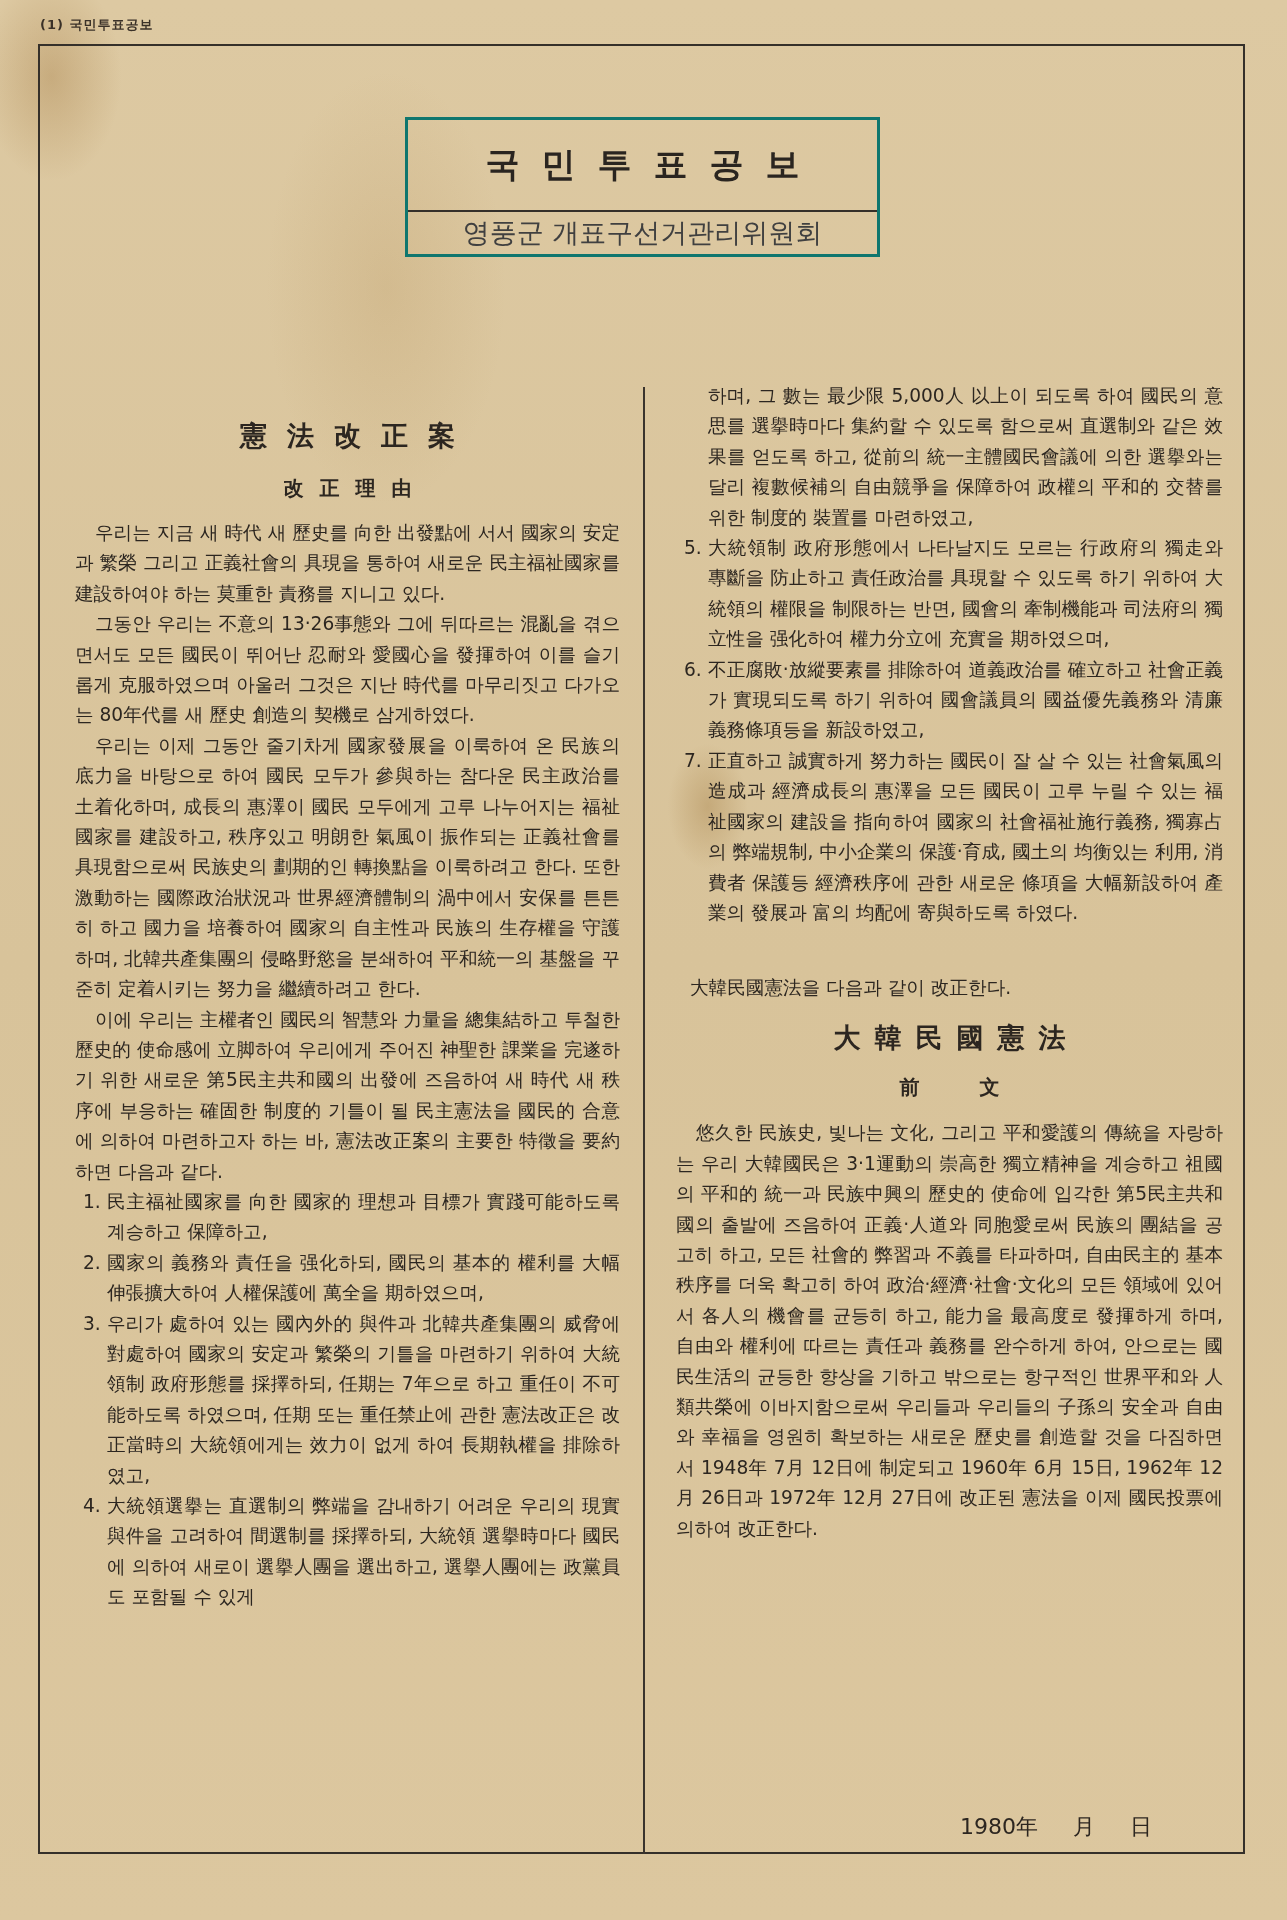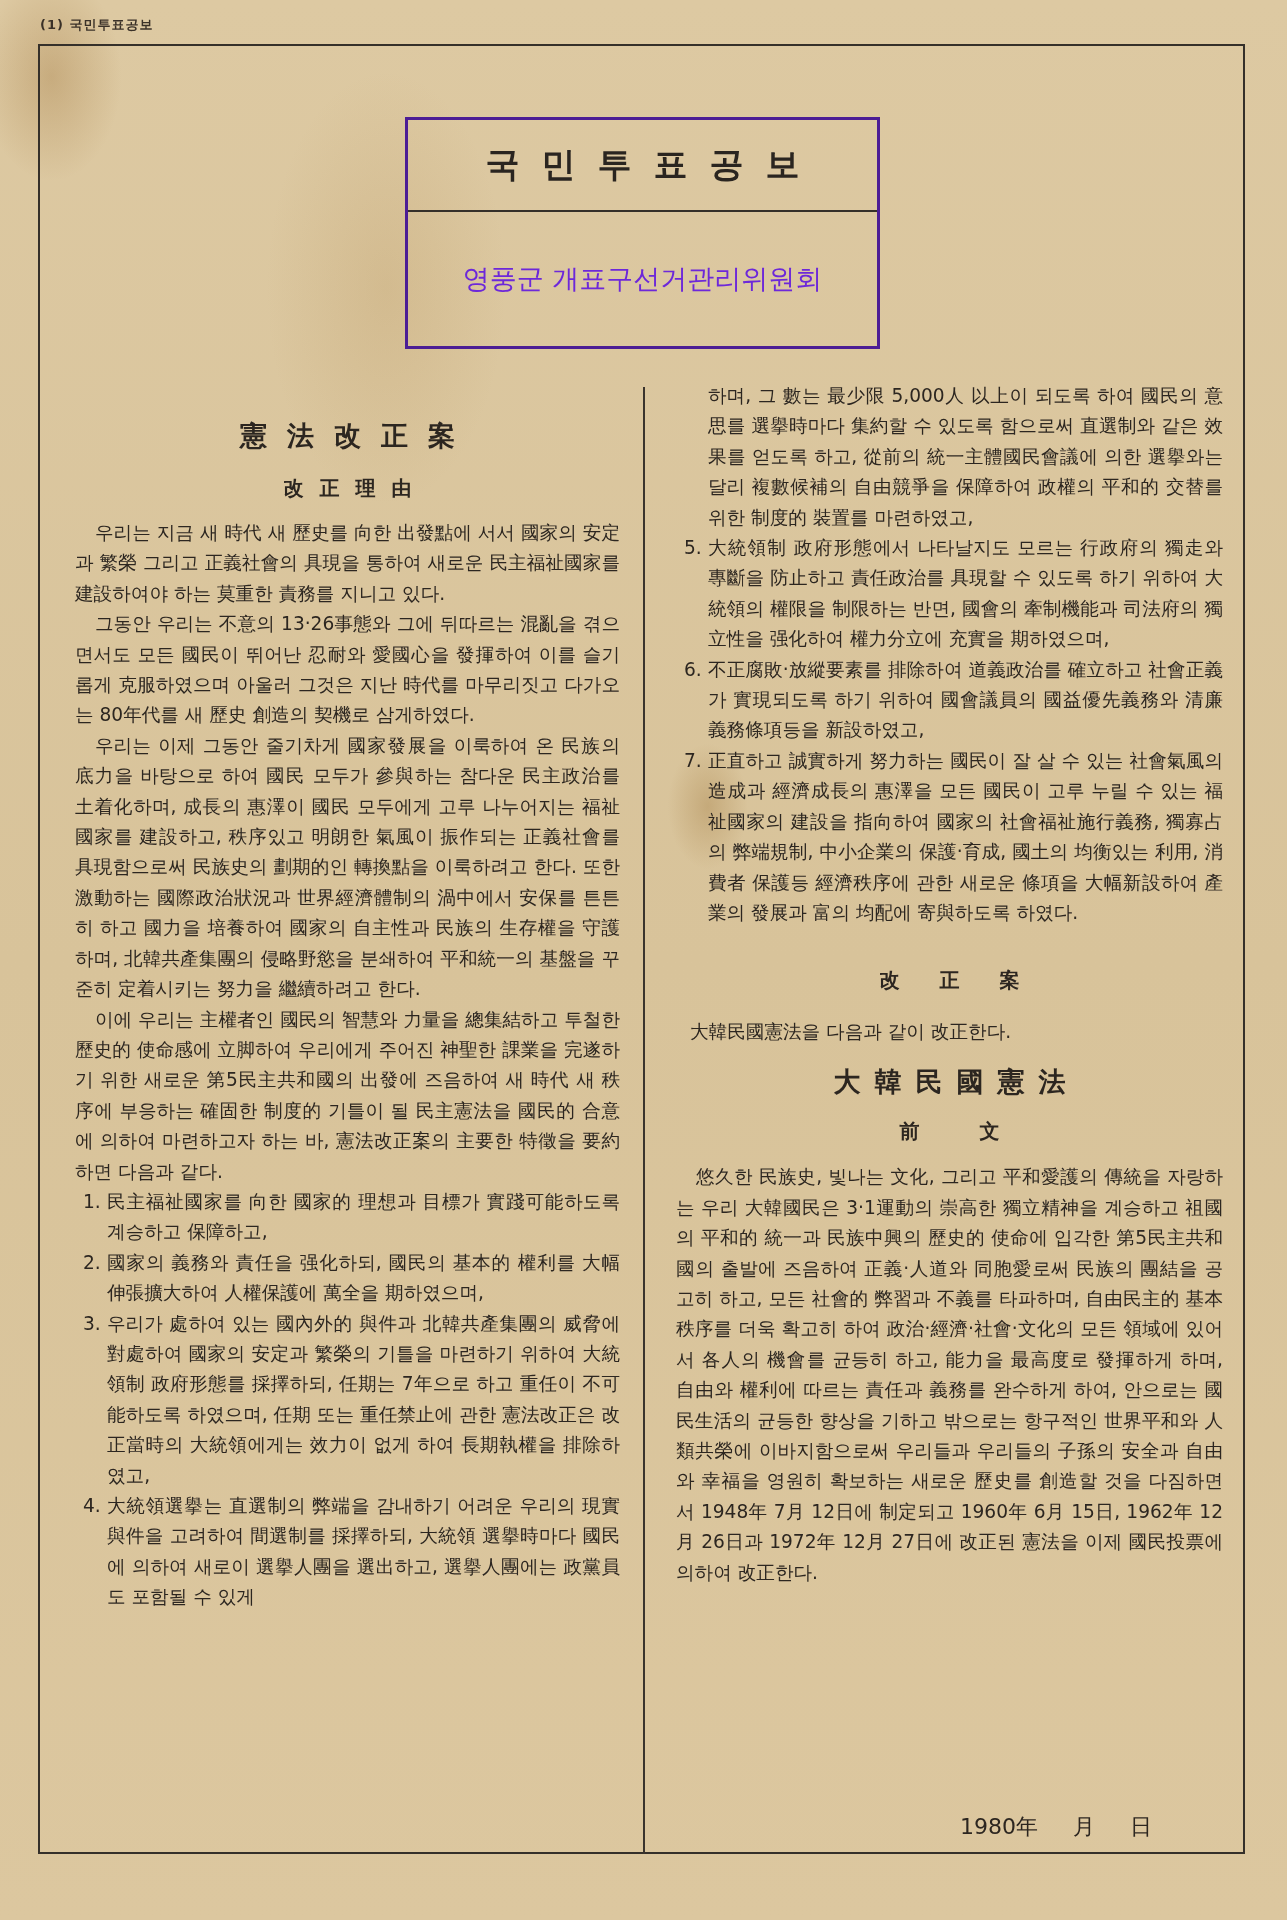--- a/index.html
+++ b/index.html
@@ -16,33 +16,33 @@
   }
   .page-header {
     position: absolute; left: 40px; top: 16px;
     font-size: 13px; font-weight: bold; letter-spacing: 1px; color: #3a3128;
   }
   .outer-border {
     position: absolute; left: 38px; top: 44px; width: 1207px; height: 1810px;
     border: 2.5px solid #35302a; box-sizing: border-box;
   }
   .title-box {
-    position: absolute; left: 405px; top: 117px; width: 475px; height: 232px;
-    border: 3px solid #4c1d95; box-sizing: border-box;
+    position: absolute; left: 405px; top: 117px; width: 475px; height: 140px;
+    border: 3px solid #0f766e; box-sizing: border-box;
   }
   .title-main {
     position: absolute; left: 0; right: 0; top: 0; height: 92px;
     display: flex; align-items: center; justify-content: center;
     font-size: 34px; font-weight: bold; letter-spacing: 22px; padding-left: 22px;
     border-bottom: 2px solid #35302a; box-sizing: border-box; color: #2a2520;
   }
   .title-sub {
     position: absolute; left: 0; right: 0; top: 92px; bottom: 0;
     display: flex; align-items: center; justify-content: center;
-    font-size: 27px; color: #6d28d9;
+    font-size: 27px; color: #404040;
   }
   .col-divider {
     position: absolute; left: 643px; top: 387px; width: 2px; height: 1467px;
     background: #3a342d;
   }
   .col { position: absolute; font-size: 18.6px; line-height: 30.4px; }
   .col-left { left: 75px; top: 416px; width: 545px; }
   .col-right { left: 676px; top: 381px; width: 547px; }
   .h1 {
     text-align: center; font-size: 27px; font-weight: bold; letter-spacing: 20px;
@@ -127,20 +127,19 @@
     <li class="list-item">
       <span class="list-num">6.</span>
       <span>不正腐敗·放縱要素를 排除하여 道義政治를 確立하고 社會正義가 實現되도록 하기 위하여 國會議員의 國益優先義務와 清廉義務條項등을 新設하였고,</span>
     </li>
     <li class="list-item">
       <span class="list-num">7.</span>
       <span>正直하고 誠實하게 努力하는 國民이 잘 살 수 있는 社會氣風의 造成과 經濟成長의 惠澤을 모든 國民이 고루 누릴 수 있는 福祉國家의 建設을 指向하여 國家의 社會福祉施行義務, 獨寡占의 弊端規制, 中小企業의 保護·育成, 國土의 均衡있는 利用, 消費者 保護등 經濟秩序에 관한 새로운 條項을 大幅新設하여 產業의 發展과 富의 均配에 寄與하도록 하였다.</span>
     </li>
   </ul>
   <div class="spacer-a"></div>
-  <div class="h2-right">改正案</div>
   <div class="intro-line">大韓民國憲法을 다음과 같이 改正한다.</div>
   <div class="h1-right">大韓民國憲法</div>
   <div class="h3-right">前文</div>
   <p class="preamble">悠久한 民族史, 빛나는 文化, 그리고 平和愛護의 傳統을 자랑하는 우리 大韓國民은 3·1運動의 崇高한 獨立精神을 계승하고 祖國의 平和的 統一과 民族中興의 歷史的 使命에 입각한 第5民主共和國의 출발에 즈음하여 正義·人道와 同胞愛로써 民族의 團結을 공고히 하고, 모든 社會的 弊習과 不義를 타파하며, 自由民主的 基本秩序를 더욱 확고히 하여 政治·經濟·社會·文化의 모든 領域에 있어서 各人의 機會를 균등히 하고, 能力을 最高度로 發揮하게 하며, 自由와 權利에 따르는 責任과 義務를 완수하게 하여, 안으로는 國民生活의 균등한 향상을 기하고 밖으로는 항구적인 世界平和와 人類共榮에 이바지함으로써 우리들과 우리들의 子孫의 安全과 自由와 幸福을 영원히 확보하는 새로운 歷史를 創造할 것을 다짐하면서 1948年 7月 12日에 制定되고 1960年 6月 15日, 1962年 12月 26日과 1972年 12月 27日에 改正된 憲法을 이제 國民投票에 의하여 改正한다.</p>
 </div>
 
 <div class="date-line">1980年 月 日</div>
 
 </body></html>

